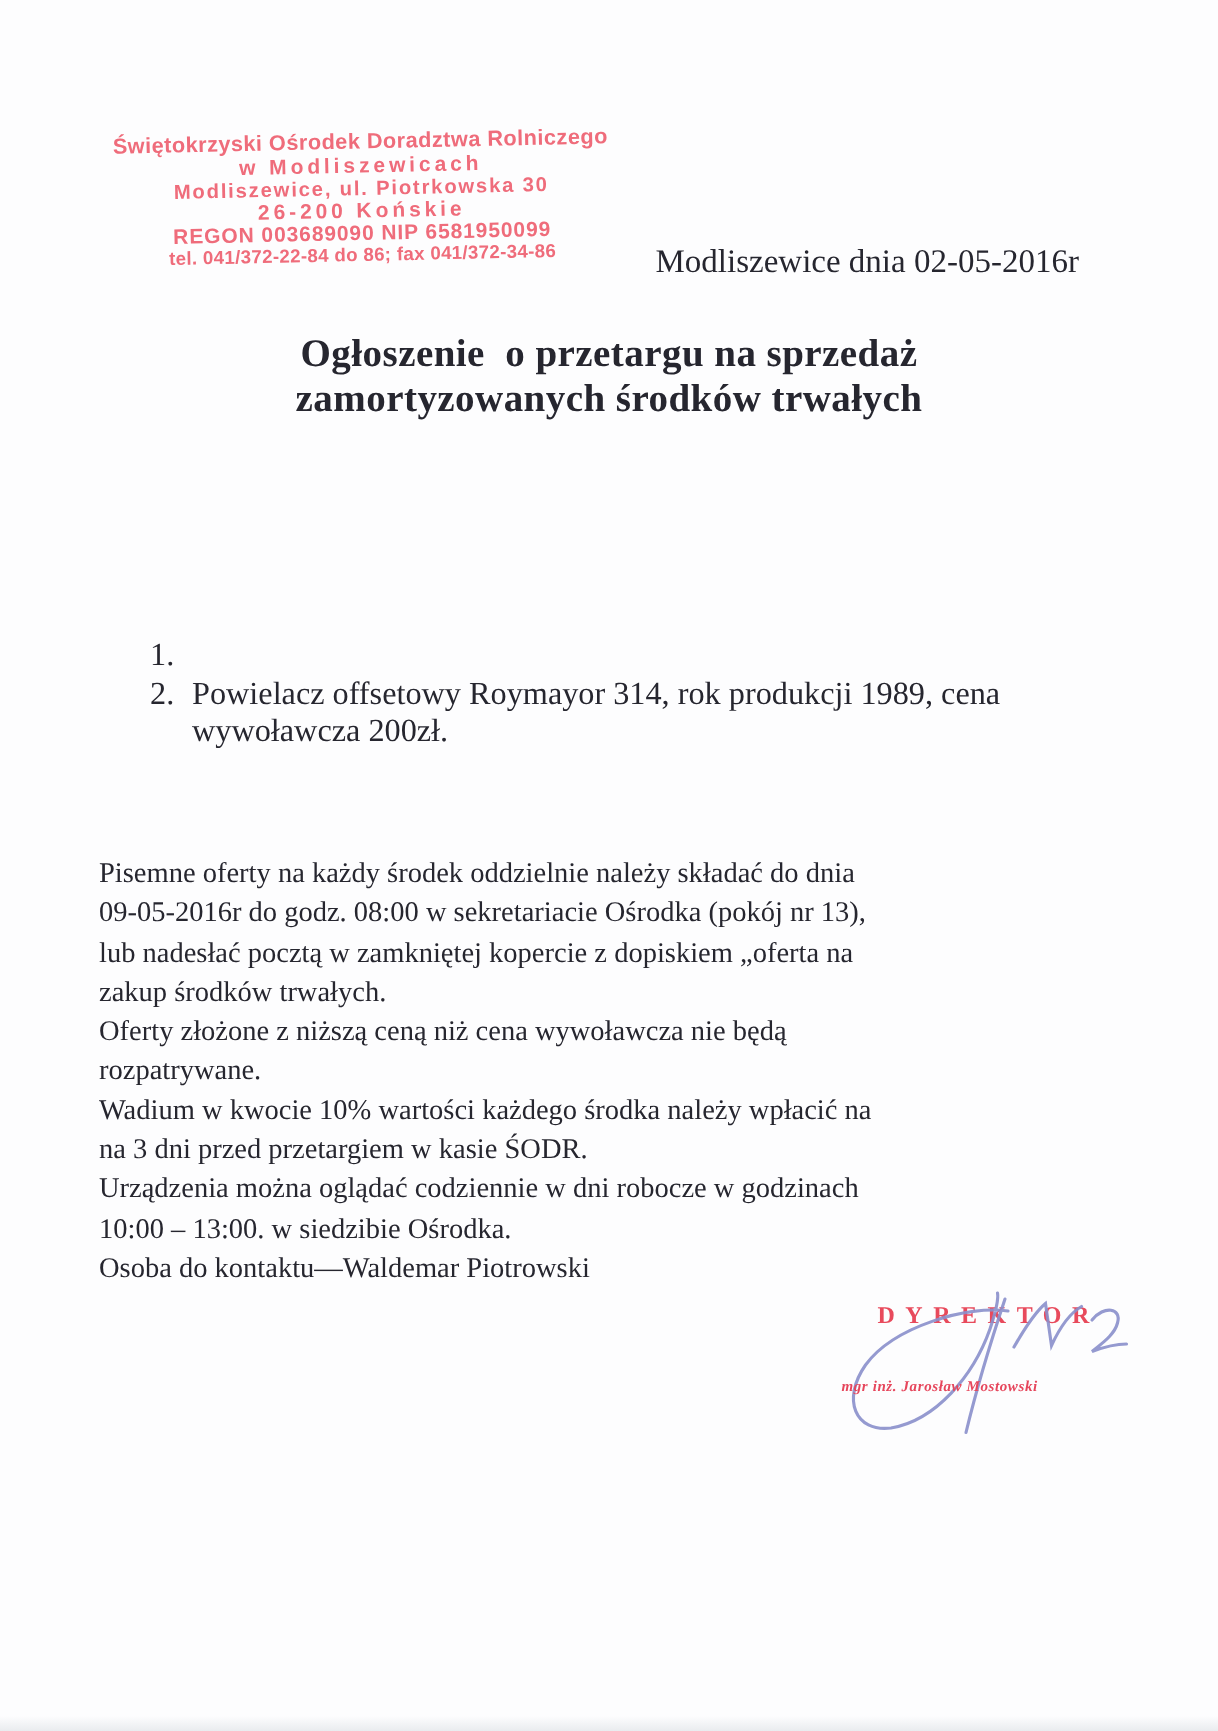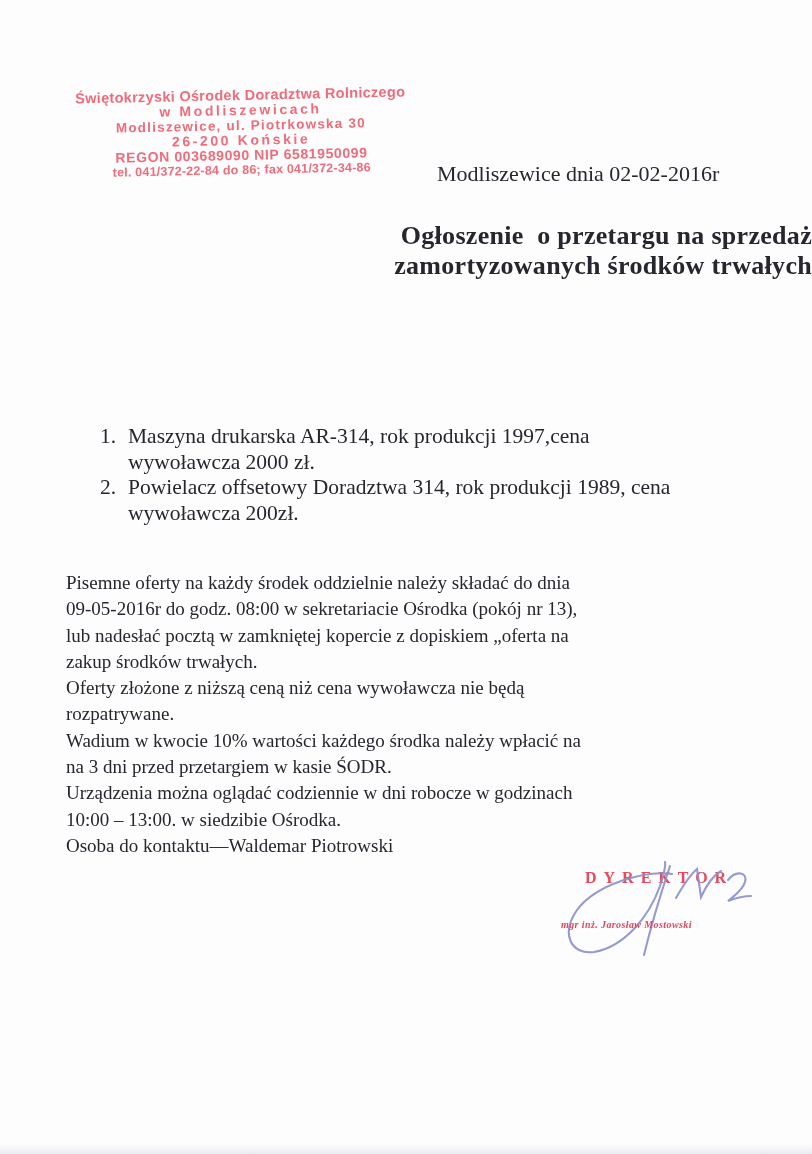--- a/index.html
+++ b/index.html
@@ -39,21 +39,21 @@
   
   .dateline{
     position:absolute;left:437px;top:161px;
     font-size:22px;line-height:26px;
     white-space:pre;
   }
 
   
   .doc-title{
     position:absolute;left:0;top:221px;width:812px;
-    text-align:right;
+    text-align:center;
     font-size:26px;line-height:30px;font-weight:bold;
     white-space:pre-wrap;
     letter-spacing:0.3px;
     margin:0;
   }
 
   
   .intro{
     position:absolute;left:62px;top:313px;width:710px;
     font-size:21.5px;line-height:27.2px;
@@ -104,35 +104,33 @@
 
   <div class="stamp">
     <span class="stamp-line st1">Świętokrzyski Ośrodek Doradztwa Rolniczego</span>
     <span class="stamp-line st2">w Modliszewicach</span>
     <span class="stamp-line st3">Modliszewice, ul. Piotrkowska 30</span>
     <span class="stamp-line st4">26-200 Końskie</span>
     <span class="stamp-line st5">REGON 003689090  NIP 6581950099</span>
     <span class="stamp-line st6">tel. 041/372-22-84 do 86; fax 041/372-34-86</span>
   </div>
 
-  <div class="dateline">Modliszewice dnia 02-02-2016r</div>
+  <div class="dateline">Modliszewice dnia 02-05-2016r</div>
 
   <h1 class="doc-title">Ogłoszenie  o przetargu na sprzedaż
 zamortyzowanych środków trwałych</h1>
 
 
   <div class="machine-list">
     <div class="machine-item">
       <span class="machine-num">1.</span>
-      <span class="machine-text">Maszyna drukarska AR-314, rok produkcji 1997,cena
-wywoławcza 2000 zł.</span>
     </div>
     <div class="machine-item">
       <span class="machine-num">2.</span>
-      <span class="machine-text">Powielacz offsetowy Doradztwa 314, rok produkcji 1989, cena
+      <span class="machine-text">Powielacz offsetowy Roymayor 314, rok produkcji 1989, cena
 wywoławcza 200zł.</span>
     </div>
   </div>
 
   <p class="body-text">Pisemne oferty na każdy środek oddzielnie należy składać do dnia
 09-05-2016r do godz. 08:00 w sekretariacie Ośrodka (pokój nr 13),
 lub nadesłać pocztą w zamkniętej kopercie z dopiskiem „oferta na
 zakup środków trwałych.
 Oferty złożone z niższą ceną niż cena wywoławcza nie będą
 rozpatrywane.

